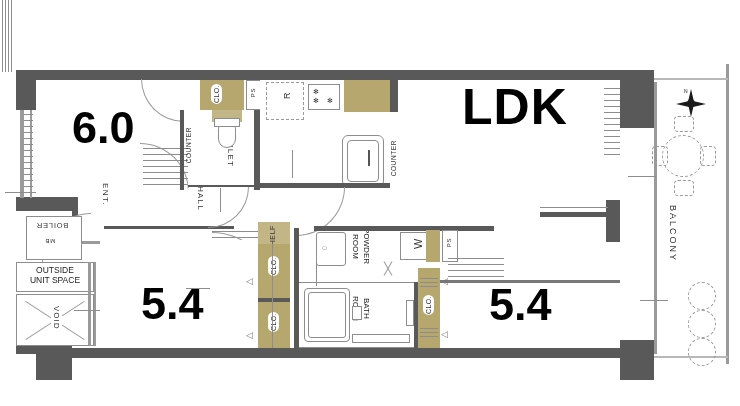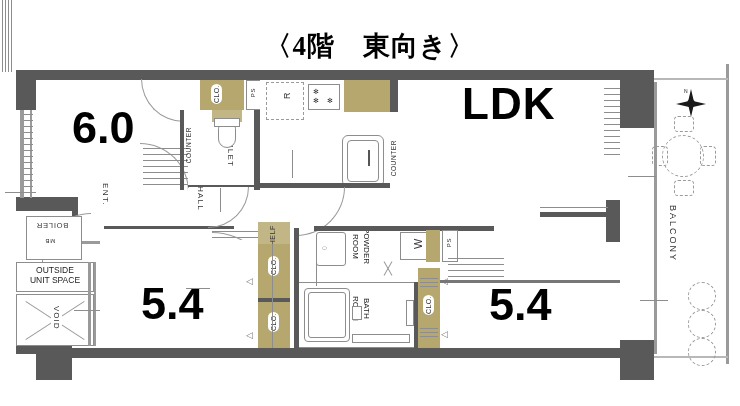--- a/index.html
+++ b/index.html
@@ -19,21 +19,21 @@
   .ln{position:absolute;background:#8d8d8d;}
   .ln2{position:absolute;background:#b8b8b8;}
   .box{position:absolute;border:1px solid #8d8d8d;background:#fff;box-sizing:border-box;}
   .boxr{position:absolute;border:1px solid #8d8d8d;background:#fff;box-sizing:border-box;border-radius:4px;}
   .dash{position:absolute;border:1px dashed #9a9a9a;box-sizing:border-box;background:transparent;}
 
   
   .area{position:absolute;font-family:"Liberation Sans",sans-serif;font-weight:bold;color:#000;
         line-height:1;white-space:nowrap;}
   .a-big{font-size:45px;}
-  .a-ldk{font-size:44px;letter-spacing:1px;}
+  .a-ldk{font-size:50px;letter-spacing:1px;}
 
   
   .lbl{position:absolute;font-size:7.2px;color:#333;letter-spacing:.6px;white-space:nowrap;
        font-family:"Liberation Sans",sans-serif;}
   .lbl-v{writing-mode:vertical-rl;}
   .lbl-v180{writing-mode:vertical-rl;transform:rotate(180deg);transform-origin:center;}
   .lbl-c{position:absolute;font-size:8.5px;color:#222;text-align:center;line-height:1.15;
          font-family:"Liberation Sans",sans-serif;white-space:pre-line;}
   .clo-tag{position:absolute;background:#ffffff;border-radius:7px;font-size:7px;color:#333;
            padding:1px 2px;letter-spacing:.4px;writing-mode:vertical-rl;text-align:center;}
@@ -47,21 +47,20 @@
   
   .arc{position:absolute;border:1px solid #9a9a9a;border-radius:100%;background:transparent;}
 
   .bal-txt{position:absolute;writing-mode:vertical-rl;font-size:9px;letter-spacing:2px;color:#333;}
 </style>
 </head>
 <body>
 
 <div id="stage">
 
-  <div class="title">〈4階　東向き〉</div>
 
   <div class="wall" style="left:36px;top:70px;width:598px;height:10px;"></div>
 
   <div class="wall" style="left:36px;top:70px;width:36px;height:58px;"></div>
 
   <div class="wall" style="left:620px;top:70px;width:34px;height:58px;"></div>
 
   <div class="wall" style="left:36px;top:348px;width:598px;height:10px;"></div>
   <div class="wall" style="left:36px;top:340px;width:36px;height:40px;"></div>
   <div class="wall" style="left:620px;top:340px;width:34px;height:40px;"></div>

